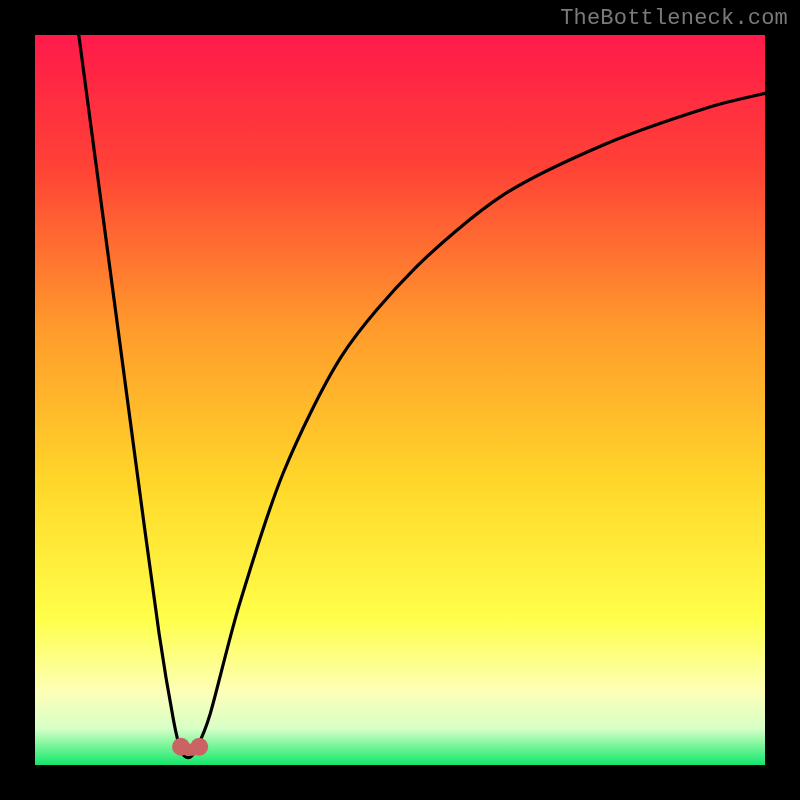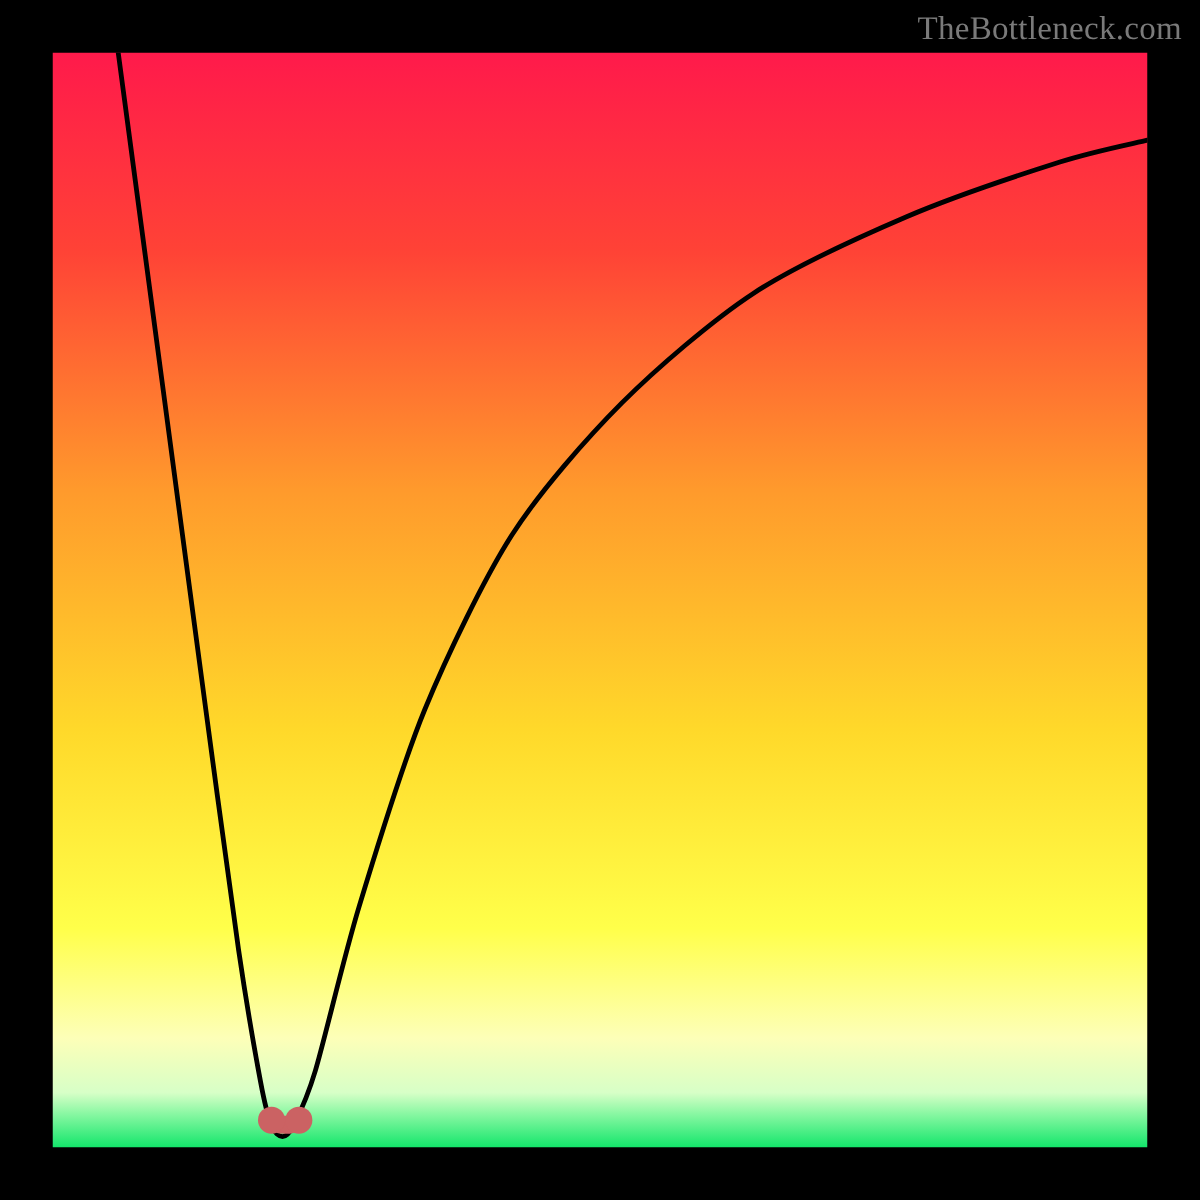--- a/index.html
+++ b/index.html
@@ -19,21 +19,21 @@
     background: #000;
   }
   .gradient {
     position: absolute;
     inset: 0;
   }
   .attribution {
     position: absolute;
     top: 6px;
     right: 12px;
-    font-family: Liberation Serif, serif;
+    font-family: Liberation Mono, monospace;
     font-size: 22px;
     color: #7a7a7a;
     letter-spacing: 0.2px;
     user-select: none;
   }
   svg.curve {
     position: absolute;
     inset: 0;
   }
   .marker {

